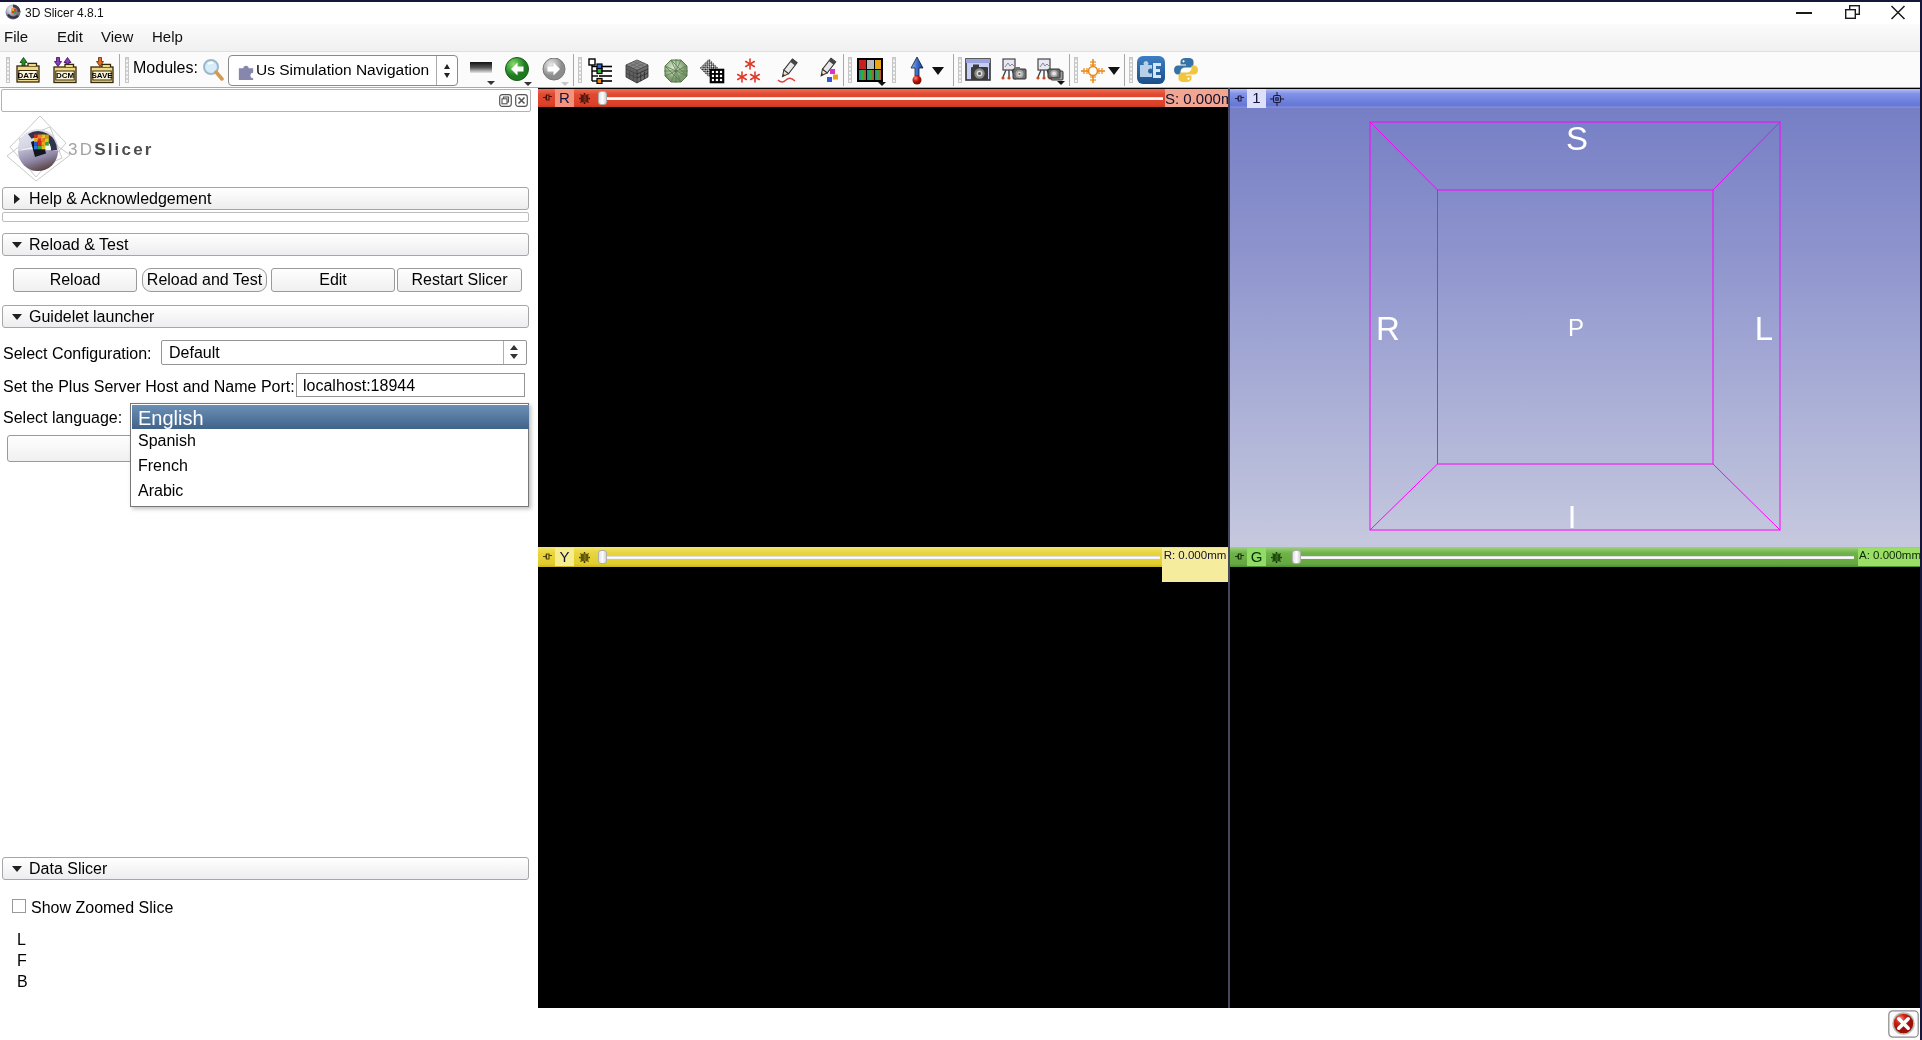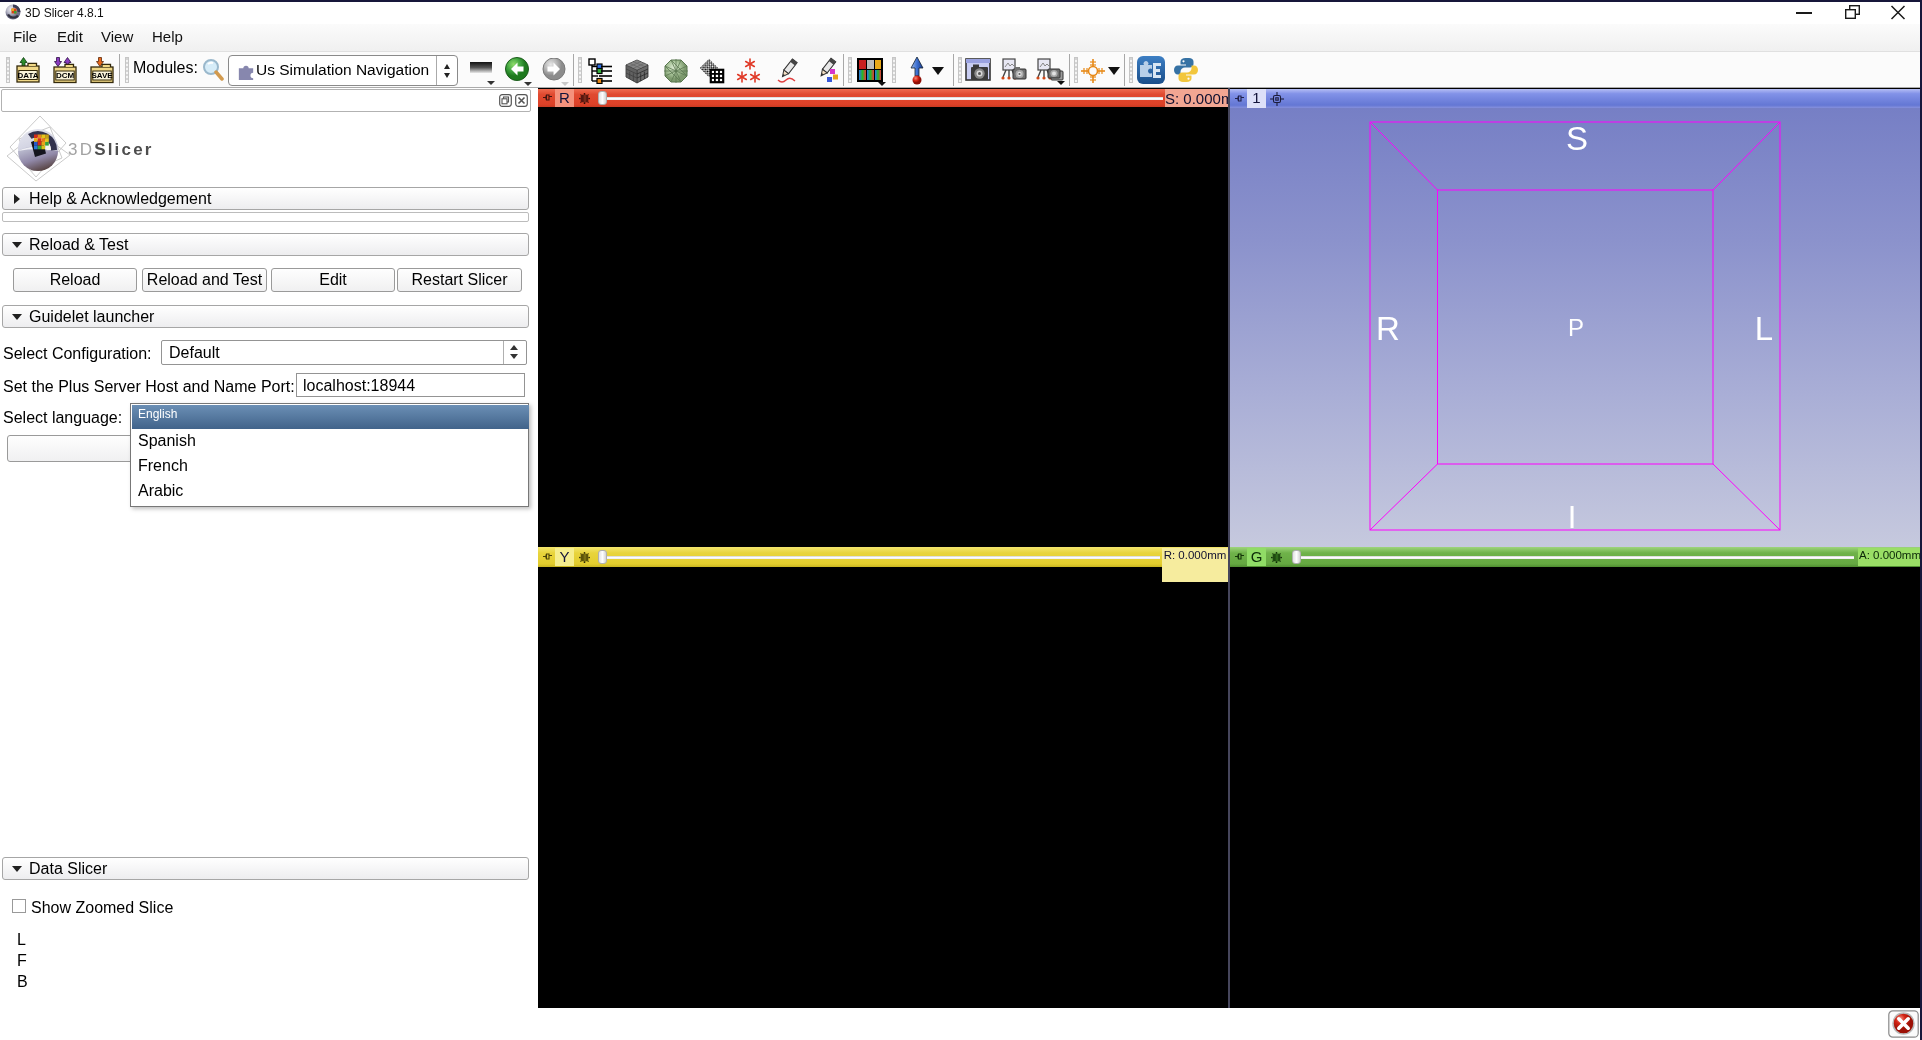--- a/index.html
+++ b/index.html
@@ -67,21 +67,21 @@
 <div id="titletext" class="abs">3D Slicer 4.8.1</div>
 <div class="abs" style="left:1796px;top:12px;width:16px;height:2px;background:#1a1a1a;"></div>
 <svg class="abs" style="left:1845px;top:5px;" width="16" height="15" viewBox="0 0 16 15">
   <rect x="4.7" y="0.7" width="9.6" height="8.6" fill="none" stroke="#1a1a1a" stroke-width="1.4"></rect>
   <rect x="0.7" y="4.7" width="9.6" height="8.6" fill="#fff" stroke="#1a1a1a" stroke-width="1.4"></rect>
 </svg>
 <svg class="abs" style="left:1890px;top:5px;" width="16" height="15" viewBox="0 0 16 15">
   <path d="M1.5 1 L14.5 14 M14.5 1 L1.5 14" stroke="#1a1a1a" stroke-width="1.5"></path>
 </svg>
 <div id="menubar" class="abs">
-  <div class="menuitem" style="left:13px;">File</div>
+  <div class="menuitem" style="left:4px;">File</div>
   <div class="menuitem" style="left:57px;">Edit</div>
   <div class="menuitem" style="left:101px;">View</div>
   <div class="menuitem" style="left:152px;">Help</div>
 </div>
 <div id="toolbar" class="abs">
   <div class="grip" style="left:6px;"></div>
 
   <svg style="position:absolute;left:15px;top:4px;" width="26" height="28" viewBox="0 0 26 28">
     <path d="M8.5 1.5 l3.5 5 h-2 v4 h-3 v-4 h-2 z" fill="#2c8c2c" stroke="#0e3c0e" stroke-width="0.8"></path>
     <rect x="2" y="10" width="22" height="16" fill="#f0d887" stroke="#33290b" stroke-width="1.3"></rect>
@@ -453,21 +453,21 @@
     <div class="tri-r"></div>
     <span>Help &amp; Acknowledgement</span>
   </div>
 <div class="abs" style="left:2px;top:212px;width:527px;height:10px;border:1px solid #bcbcbc;border-radius:2px;background:#fff;"></div>
 
 <div class="sechdr abs" style="top:233px;">
     <div class="tri-d"></div>
     <span>Reload &amp; Test</span>
   </div>
 <div class="btn" style="left:13px;top:268px;width:124px;">Reload</div>
-<div class="btn" style="left:142px;top:268px;width:125px;">Reload and Test</div>
+<div class="btn" style="left:142px;top:268px;width:125px;border-radius:9px;">Reload and Test</div>
 <div class="btn" style="left:271px;top:268px;width:124px;">Edit</div>
 <div class="btn" style="left:397px;top:268px;width:125px;">Restart Slicer</div>
 
 <div class="sechdr abs" style="top:305px;">
     <div class="tri-d"></div>
     <span>Guidelet launcher</span>
   </div>
 <div class="lbl" style="left:3px;top:345px;">Select Configuration:</div>
 <div class="field abs" style="left:161px;top:340px;width:366px;height:25px;border-radius:2px;">
   <div style="position:absolute;left:7px;top:3px;">Default</div>
@@ -477,21 +477,21 @@
 </div>
 <div class="lbl" style="left:3px;top:378px;">Set the Plus Server Host and Name Port:</div>
 <div class="field abs" style="left:296px;top:373px;width:229px;height:24px;">
   <div style="position:absolute;left:6px;top:3px;">localhost:18944</div>
 </div>
 <div class="lbl" style="left:3px;top:409px;">Select language:</div>
 
 <div class="btn" style="left:7px;top:435px;width:200px;height:27px;"></div>
 
 <div class="abs" style="left:130px;top:403px;width:399px;height:104px;background:#fff;border:1px solid #777;box-shadow:2px 2px 4px rgba(0,0,0,0.25);z-index:20;">
-  <div style="position:absolute;left:1px;top:1px;width:397px;height:24px;background:linear-gradient(#6b8fb5,#41638a);color:#fff;font-size:12px;padding:2px 0 1px 6px;">English</div>
+  <div style="position:absolute;left:1px;top:1px;width:397px;height:24px;background:linear-gradient(#6b8fb5,#41638a);color:#fff;font-size:20px;padding:2px 0 1px 6px;">English</div>
   <div style="position:absolute;left:7px;top:28px;font-size:16px;">Spanish</div>
   <div style="position:absolute;left:7px;top:53px;font-size:16px;">French</div>
   <div style="position:absolute;left:7px;top:78px;font-size:16px;">Arabic</div>
 </div>
 
 <div class="sechdr abs" style="top:857px;">
     <div class="tri-d"></div>
     <span>Data Slicer</span>
   </div>
 <div class="abs" style="left:12px;top:899px;width:14px;height:14px;border:1px solid #999;background:#fff;"></div>

